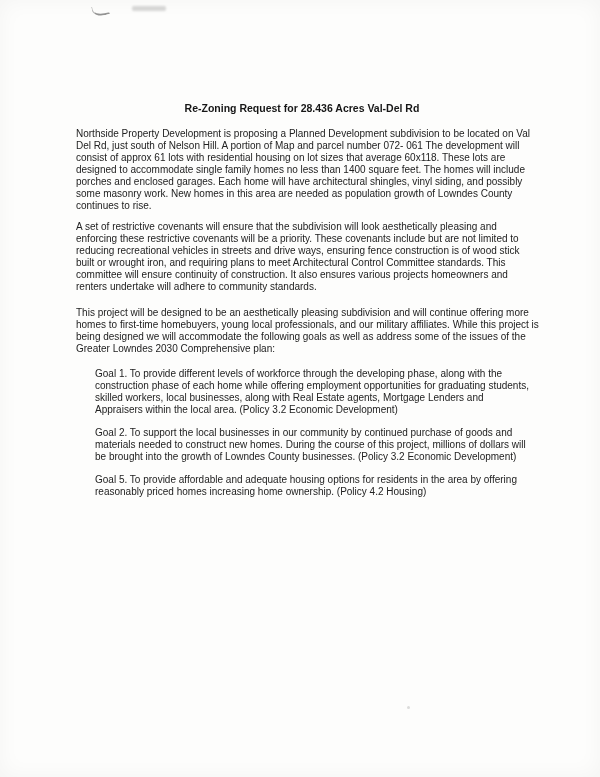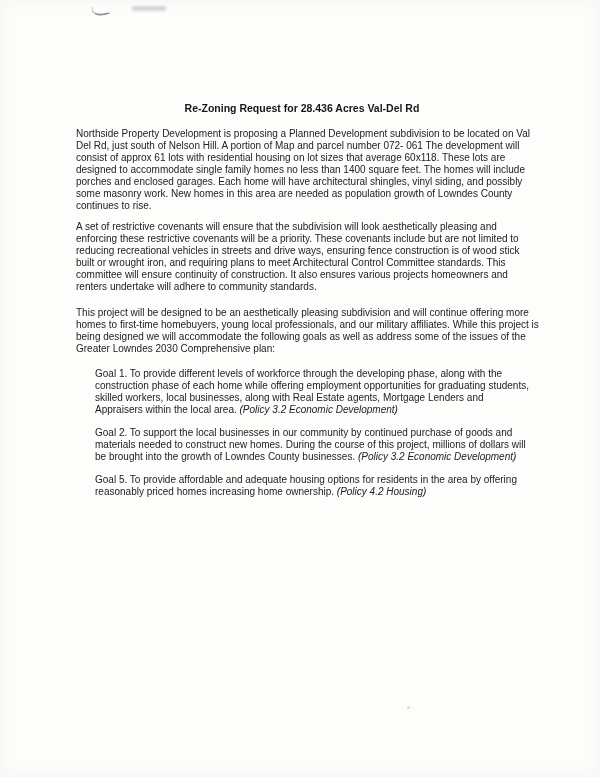--- a/index.html
+++ b/index.html
@@ -42,21 +42,20 @@
   }
   .goals {
     margin-top: 13px;
   }
   p.goal {
     margin-left: 31px;
     margin-right: 10px;
     margin-bottom: 11px;
   }
   .italic {
-    font-style: italic;
   }
   
   .artifact-1 {
     position: absolute;
     left: 92px;
     top: 5px;
     width: 16px;
     height: 9px;
     border-bottom: 2px solid rgba(60,60,60,0.55);
     border-left: 1px solid rgba(60,60,60,0.35);

